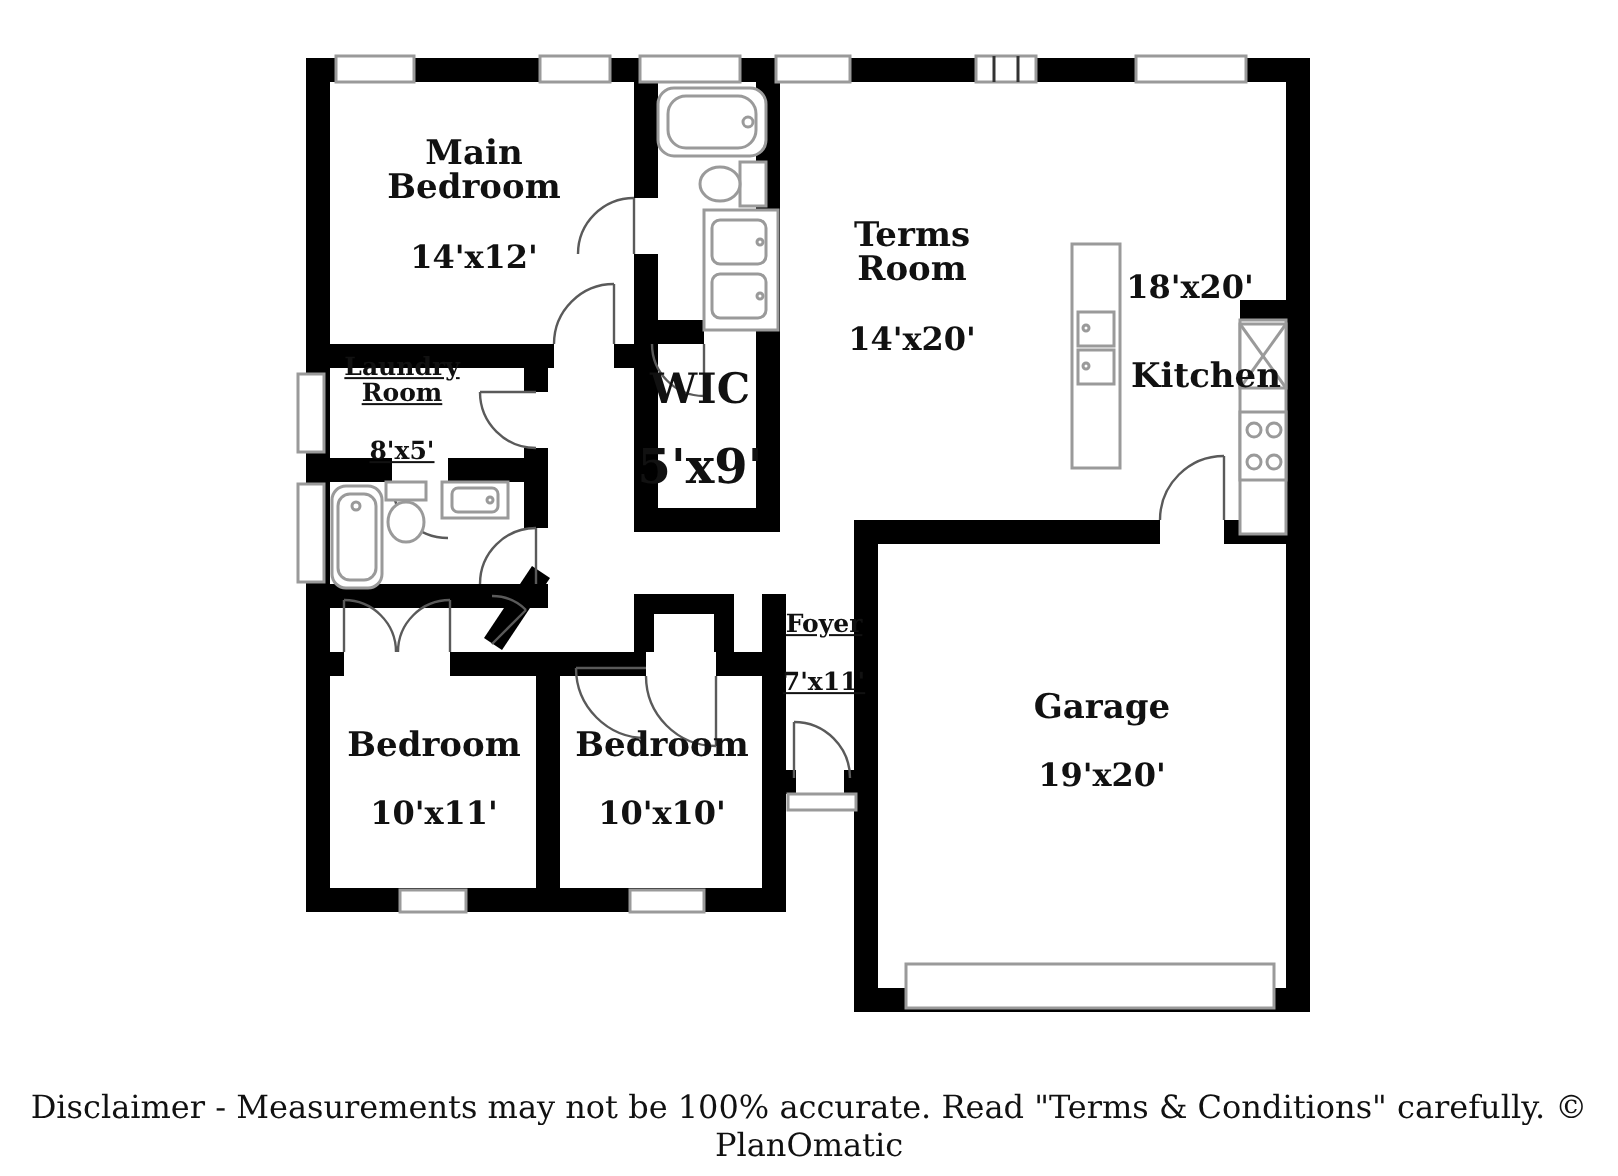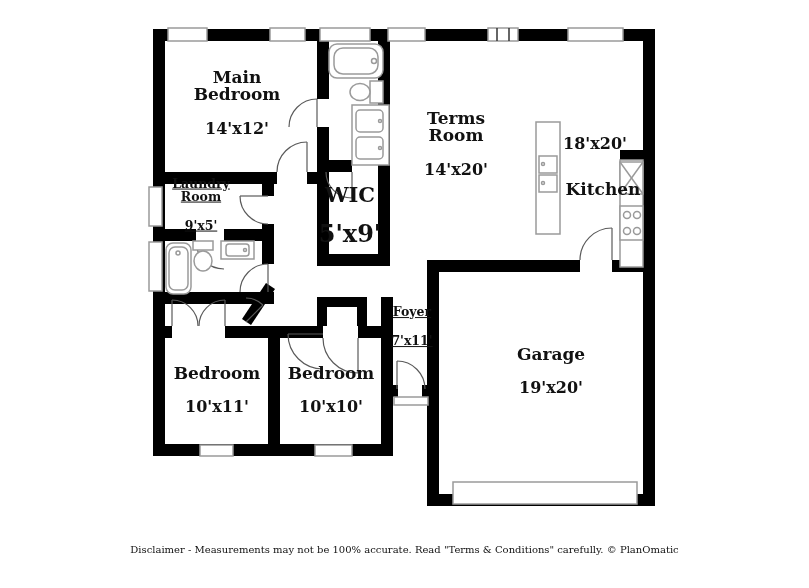--- a/index.html
+++ b/index.html
@@ -14,21 +14,21 @@
     text-align:center;color:#111;font-weight:bold;line-height:1.04;
     white-space:pre-line;
   }
   .room-label .rname{font-size:17px;}
   .room-label .rdims{font-size:16px;}
   .room-label.small .rname,.room-label.small .rdims{font-size:12.5px;text-decoration:underline;}
   .room-label.big .rname{font-size:21px;}
   .room-label.big .rdims{font-size:24px;text-align:center;}
   .footer-disclaimer{
     position:absolute;left:0;right:0;top:540px;text-align:center;
-    font-size:10px;color:#111;font-family:"DejaVu Serif",serif;
+    font-size:16px;color:#111;font-family:"DejaVu Serif",serif;
   }
 </style>
 </head>
 <body>
 
 <div class="plan-stage">
 
 <svg width="809" height="588" viewBox="0 0 809 588">
 
   <g fill="#000">
@@ -225,21 +225,21 @@
     <div class="rname">Terms Room</div>
     <div class="rdims">14'x20'</div>
   </div>
 
   <div class="room-label" style="left:591px;top:185px;width:110px;margin-left:12px;">
     <div class="rname">Kitchen</div>
   </div>
 
   <div class="room-label small" style="left:201px;top:200px;width:90px;">
     <div class="rname">Laundry Room</div>
-    <div class="rdims">9'x5'</div>
+    <div class="rdims">8'x5'</div>
   </div>
 
   <div class="room-label big" style="left:350px;top:211px;width:70px;">
     <div class="rname">WIC</div>
     <div class="rdims">5'x9'</div>
   </div>
 
   <div class="room-label small" style="left:412px;top:322px;width:60px;">
     <div class="rname">Foyer</div>
     <div class="rdims">7'x11'</div>

